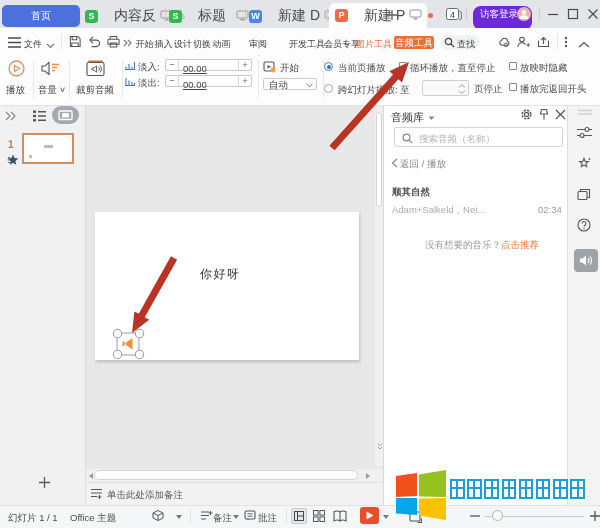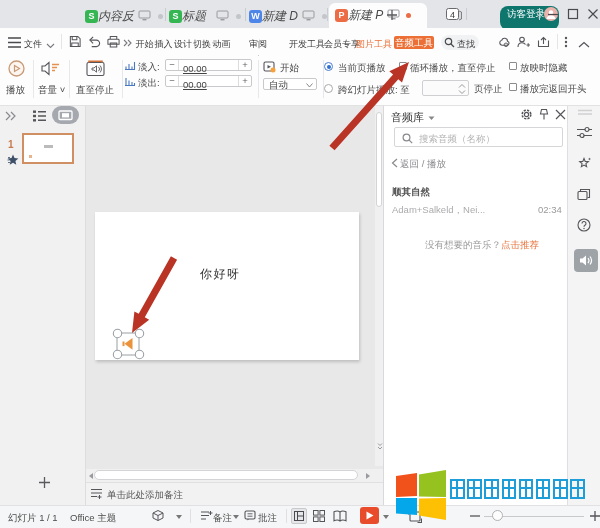--- a/index.html
+++ b/index.html
@@ -5,21 +5,21 @@
 html,body{width:600px;height:528px;overflow:hidden;}
 body{font-family:"Liberation Sans",sans-serif;font-size:9.5px;color:#3a3a3a;}
 #app{position:relative;width:600px;height:528px;background:#fff;overflow:hidden;}
 .abs{position:absolute;}
 
 #tabbar{left:0;top:0;width:600px;height:28px;background:#e3e5e8;}
 .hometab{left:2px;top:5px;width:78px;height:22px;background:#4c71dd;border-radius:5px;color:#fff;text-align:center;line-height:22px;font-size:10px;}
 .tab{top:4px;height:24px;display:flex;align-items:center;}
 .tabsep{top:8px;width:1px;height:13px;background:#c9ccd1;}
 .appico{width:13px;height:13px;border-radius:3px;color:#fff;font-size:9px;font-weight:bold;text-align:center;line-height:13px;flex:0 0 auto;}
-.tabtxt{margin-left:0;font-size:12px;color:#4a4a4a;white-space:nowrap;font-style:italic;}
+.tabtxt{margin-left:16px;font-size:14px;color:#4a4a4a;white-space:nowrap;}
 .tabdot{width:5px;height:5px;border-radius:50%;background:#c2c5ca;margin-left:7px;flex:0 0 auto;}
 .activetab{left:329px;top:3px;width:98px;height:25px;background:#fdfdfe;border-radius:6px 6px 0 0;display:flex;align-items:center;padding-left:6px;}
 .winbtn{top:6px;width:16px;height:16px;}
 
 #menurow{left:0;top:28px;width:600px;height:28px;background:#fdfdfe;}
 .menuitem{position:absolute;top:37.5px;font-size:9px;color:#3c3c3c;white-space:nowrap;}
 
 #toolbar{left:0;top:56px;width:600px;height:50px;background:#fdfdfe;border-bottom:1px solid #e2e2e3;}
 .vsep{position:absolute;background:#e8e8ea;width:1px;}
 .tbtxt{position:absolute;font-size:9.5px;color:#454545;white-space:nowrap;}
@@ -40,20 +40,21 @@
 .stxt{position:absolute;top:512px;font-size:9.5px;color:#4c4c4c;white-space:nowrap;}
 
 .wmg{display:inline-block;position:relative;width:14.5px;height:20px;margin-right:2.7px;border:2px solid #1e9ed9;background:
  linear-gradient(#1e9ed9,#1e9ed9) 50% 0/2px 100% no-repeat,
  linear-gradient(#1e9ed9,#1e9ed9) 0 45%/100% 2px no-repeat;}
 </style></head>
 <body>
 <div id="app">
 
   <div class="abs" id="tabbar"></div>
+  <div class="abs hometab">首页</div>
   <div class="abs tab" style="left:85px;">
       <span class="appico" style="background:#35b653;">S</span>
       <span class="tabtxt">内容反</span>
       <span class="moni" style="margin-left:4px;"><svg width="13" height="11" viewBox="0 0 13 11">
           <rect x="1" y="1" width="11" height="7" rx="1" fill="none" stroke="#9a9a9e"></rect>
           <rect x="4.5" y="9" width="4" height="1.4" fill="#9a9a9e"></rect>
         </svg></span>
       <span class="tabdot"></span>
     </div>
   <div class="abs tabsep" style="left:165px;"></div>
@@ -88,21 +89,21 @@
     </div>
   <div class="abs" style="left:386px;top:9px;width:12px;height:12px;"><svg width="12" height="12">
         <path d="M6 1v10M1 6h10" stroke="#5a5a5e" stroke-width="1.3"></path>
       </svg></div>
   <div class="abs" style="left:446px;top:8px;"><svg width="16" height="13">
         <rect x="0.5" y="0.5" width="12" height="11" rx="2" fill="#fff" stroke="#6a6a6e"></rect>
         <path d="M13 3l2.5 1v7l-2.5 1" fill="#d9dadd" stroke="#6a6a6e" stroke-width="0.8"></path>
         <text x="6.5" y="9.5" font-size="9" text-anchor="middle" fill="#3a3a3a">4</text>
       </svg></div>
   <div class="abs" style="left:466px;top:8px;width:1px;height:12px;background:#c9ccd1;"></div>
-  <div class="abs" style="left:500px;top:6px;width:59px;height:24px;background:#0f766e;border-radius:8px;color:#fff;font-size:9.5px;line-height:16px;padding-left:7px;">访客登录<span style="position:absolute;right:1px;top:1px;width:14px;height:14px;border-radius:50%;background:#e9b2aa;"><svg width="14" height="14">
+  <div class="abs" style="left:473px;top:6px;width:59px;height:24px;background:#6d28d9;border-radius:8px;color:#fff;font-size:9.5px;line-height:16px;padding-left:7px;">访客登录<span style="position:absolute;right:1px;top:1px;width:14px;height:14px;border-radius:50%;background:#e9b2aa;"><svg width="14" height="14">
           <circle cx="7" cy="5.5" r="2.2" fill="#fff"></circle>
           <path d="M2.5 12c0-2.5 2-3.8 4.5-3.8s4.5 1.3 4.5 3.8z" fill="#fff"></path>
         </svg></span></div>
   <div class="abs" style="left:539px;top:8px;width:1px;height:12px;background:#c9ccd1;"></div>
   <div class="abs winbtn" style="left:545px;"><svg width="16" height="16">
         <path d="M3 8.5h10" stroke="#4a4a4e" stroke-width="1.2"></path>
       </svg></div>
   <div class="abs winbtn" style="left:565px;"><svg width="16" height="16">
         <rect x="3.5" y="3.5" width="9" height="9" fill="none" stroke="#4a4a4e" stroke-width="1.2"></rect>
       </svg></div>
@@ -185,21 +186,21 @@
         <path d="M12 4.5h7M12 7.5h5M12 10.5h3" stroke="#e8914e" stroke-width="1.3"></path>
       </svg></div>
   <div class="tbtxt" style="left:38px;top:84px;">音量 ˅</div>
   <div class="vsep" style="left:69px;top:60px;height:38px;"></div>
   <div class="abs" style="left:86px;top:60px;"><svg width="19" height="17">
         <rect x="1" y="2.5" width="17" height="13" rx="1.5" fill="none" stroke="#55555a" stroke-width="1.1"></rect>
         <path d="M3 2.5v-1.2h13v1.2" stroke="#d2703a" stroke-width="1.6" fill="none"></path>
         <path d="M6 8h2l2.5-2.2v6.4L8 10H6z" fill="none" stroke="#55555a" stroke-width="0.9"></path>
         <path d="M12.5 6.8a3 3 0 0 1 0 4.4M14 5.5a5 5 0 0 1 0 7" fill="none" stroke="#55555a" stroke-width="0.9"></path>
       </svg></div>
-  <div class="tbtxt" style="left:76px;top:84px;">直至停止</div>
+  <div class="tbtxt" style="left:76px;top:84px;">裁剪音频</div>
   <div class="vsep" style="left:122px;top:60px;height:38px;"></div>
   <div class="abs" style="left:124px;top:60px;"><svg width="12" height="10">
         <path d="M1 9.5h10M2 9v-2.5M5 9V4M8 9V6.5M10.5 9V2" stroke="#4a78c0" stroke-width="1.1" fill="none"></path>
       </svg></div>
   <div class="tbtxt" style="left:138px;top:61px;">淡入:</div>
   <div class="spin" style="left:165px;top:58.5px;">
       <span class="mm">−</span>
       <span class="val">00.00</span>
       <span class="pp">+</span>
     </div>

